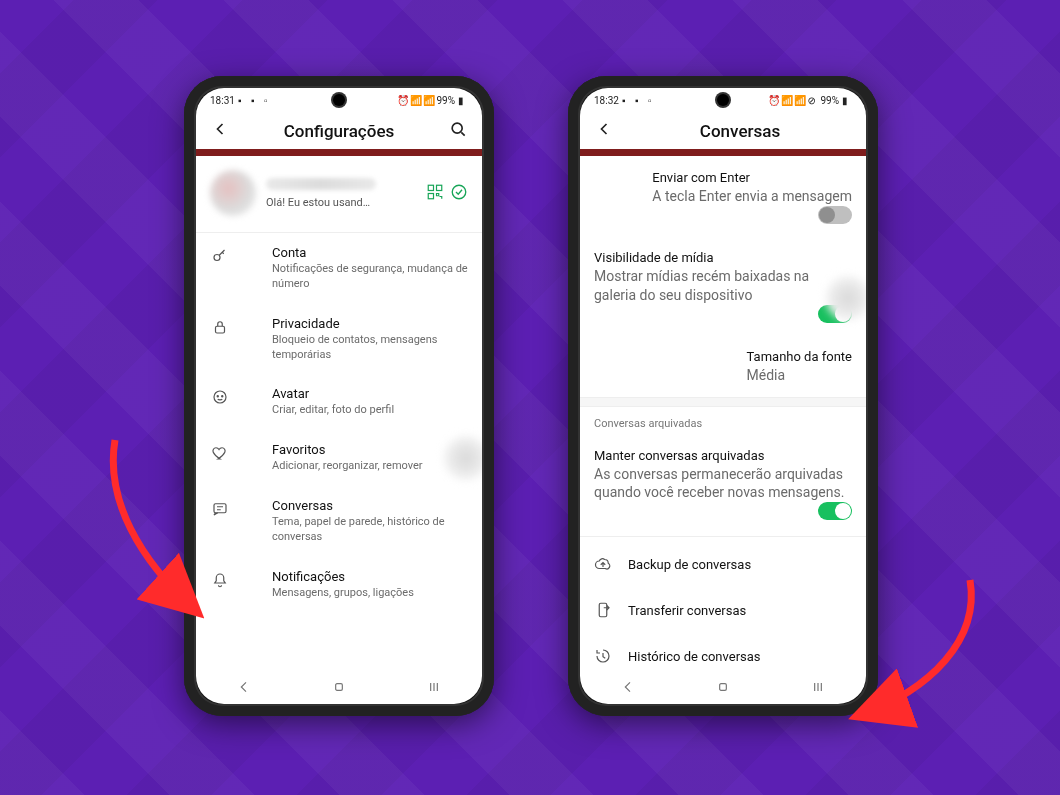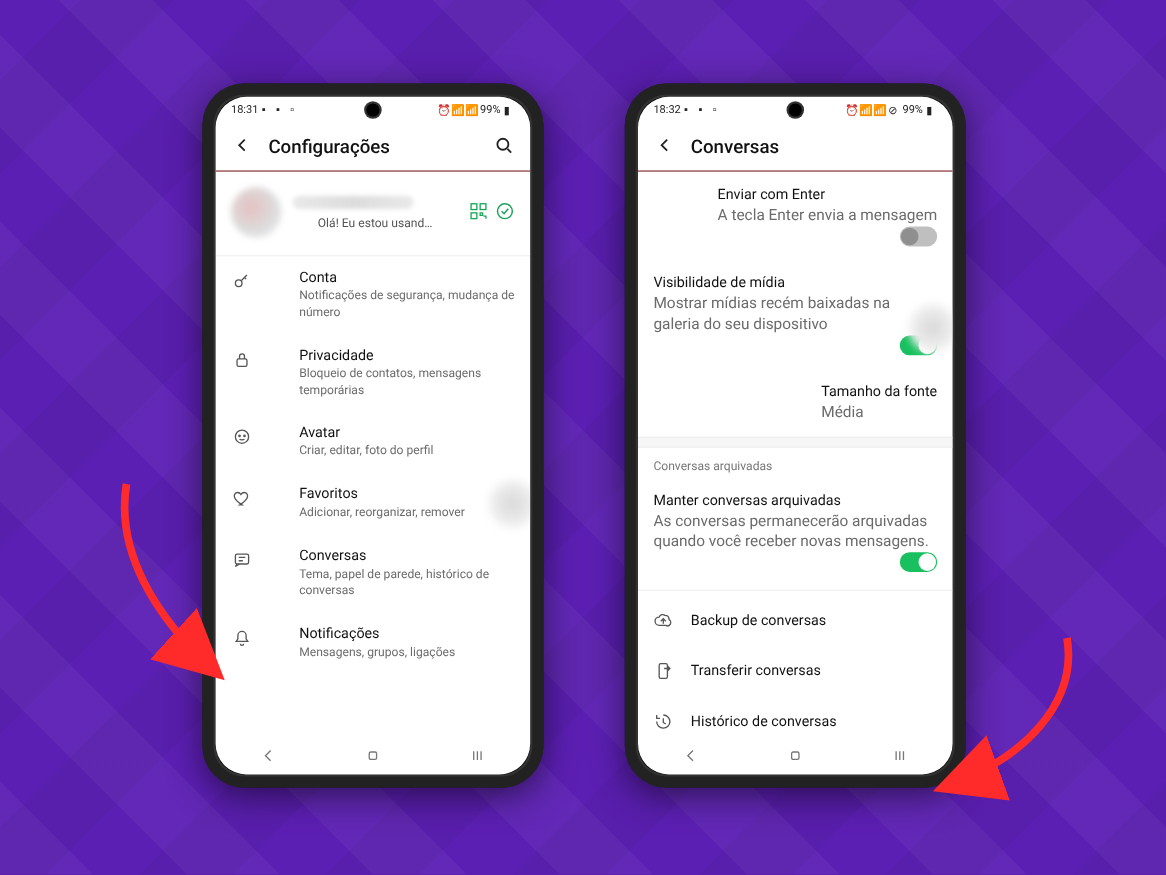--- a/index.html
+++ b/index.html
@@ -38,34 +38,35 @@
     color:#111;
   }
   .statusbar {
     height:24px; display:flex; justify-content:space-between;
     padding:0 14px; font-size:10px; color:#222;
   }
   .statusbar .sb-left, .statusbar .sb-right { display:flex; align-items:center; gap:3px;}
   .statusbar svg, .statusbar .glyph { width:10px; height:10px; }
   .appbar {
     height:44px; display:flex; align-items:center; gap:14px; padding:0 14px;
-    border-bottom:1px solid #7f1d1d;
+    border-bottom:7px solid #7f1d1d;
+    text-align:center;
   }
   .appbar .title { font-size:17px; font-weight:500; flex:1; }
   .list { flex:1; overflow:hidden; }
   .profile-row {
     display:flex; align-items:center; gap:10px; padding:14px 14px 16px 14px;
     border-bottom:1px solid #eee;
   }
   .avatar-blur {
     width:46px; height:46px; border-radius:50%;
     background: radial-gradient(circle at 40% 40%, #e5c0c0 0%, #dcdcdc 55%, #f1f1f1 100%);
     filter: blur(3px);
   }
-  .profile-texts { flex:1; min-width:0;text-align:center; }
+  .profile-texts { flex:1; min-width:0; }
   .profile-name-blur {
     width:110px; height:12px; border-radius:6px;
     background:linear-gradient(90deg,#e9e9e9,#dcdcdc,#e9e9e9);
     filter:blur(2px);
     margin-bottom:6px;
   }
   .profile-sub { font-size:11px; color:#555; white-space:nowrap; overflow:hidden; text-overflow:ellipsis;}
   .qr-check { display:flex; align-items:center; gap:6px; }
   .qr-check svg { width:18px; height:18px; }
   .item { display:flex; gap:14px; padding:12px 14px; align-items:flex-start; position:relative;}

